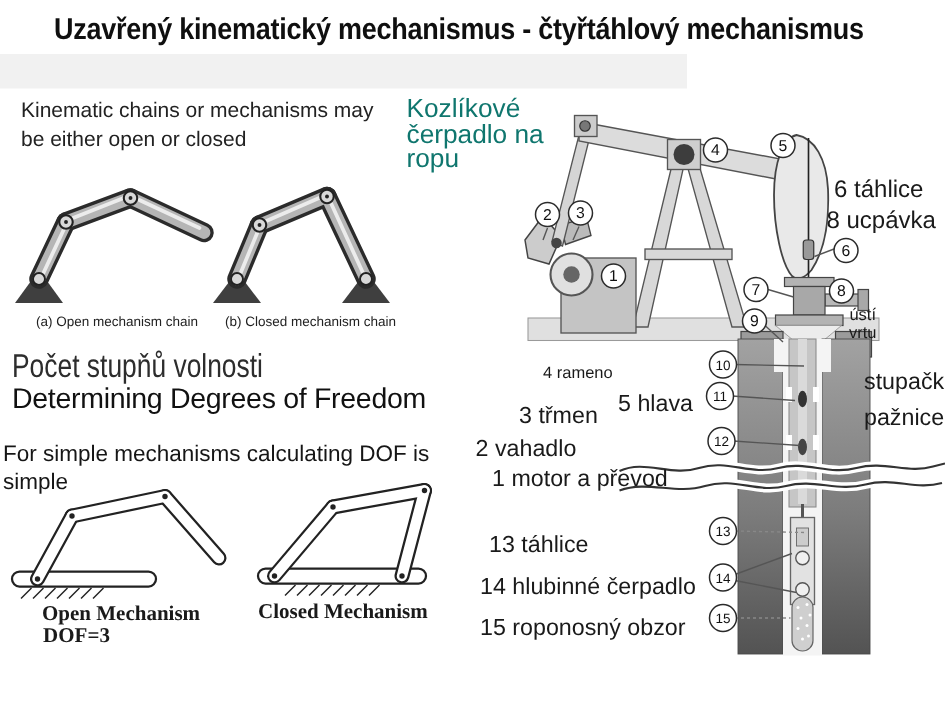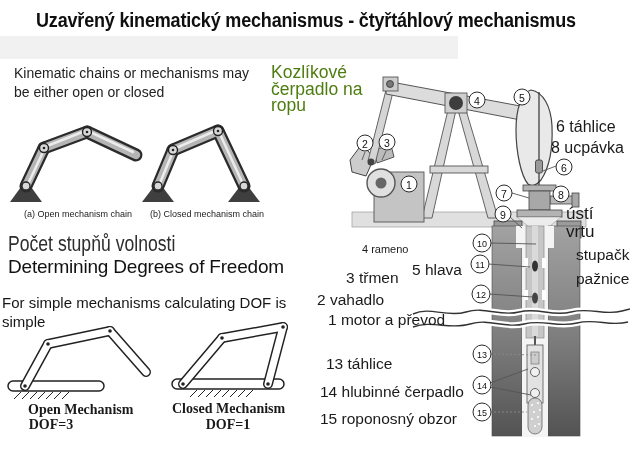--- a/index.html
+++ b/index.html
@@ -120,23 +120,22 @@
       </g>
       <circle cx="183" cy="384" r="1.8" fill="#222"></circle>
       <circle cx="222" cy="338" r="1.8" fill="#222"></circle>
       <circle cx="283" cy="327" r="1.8" fill="#222"></circle>
       <circle cx="268" cy="384" r="1.8" fill="#222"></circle>
     </g>
   </svg>
   <div class="t" style="left:0;top:402px;width:102px;text-align:center;font-family:'Liberation Serif',serif;font-weight:bold;font-size:14px;padding-left:28px;">Open Mechanism</div>
   <div class="t" style="left:0;top:417px;width:102px;text-align:center;font-family:'Liberation Serif',serif;font-weight:bold;font-size:14px;">DOF=3</div>
   <div class="t" style="left:172px;top:401px;width:112px;text-align:center;font-family:'Liberation Serif',serif;font-weight:bold;font-size:14px;">Closed Mechanism</div>
-  <div class="t" style="left:172px;top:417px;width:112px;text-align:center;font-family:'Liberation Serif',serif;font-weight:bold;font-size:14px;">DOF=1</div>
-
-  <div class="t wrap" style="left:271px;top:64px;width:96px;font-size:17.5px;line-height:0.95;color:#4d7c0f;">Kozlíkové čerpadlo na ropu</div>
+
+  <div class="t wrap" style="left:271px;top:64px;width:96px;font-size:17.5px;line-height:0.95;color:#0f766e;">Kozlíkové čerpadlo na ropu</div>
 
   <svg style="left:348px;top:68px;" width="282" height="380" viewBox="348 68 282 380">
     <defs>
       <linearGradient id="wallg" x1="0" y1="0" x2="0" y2="1">
         <stop offset="0" stop-color="#a2a2a2"></stop>
         <stop offset="0.55" stop-color="#7c7c7c"></stop>
         <stop offset="1" stop-color="#535353"></stop>
       </linearGradient>
     </defs>
 
@@ -250,21 +249,21 @@
   <div class="callout c1" style="left:503px;top:214px;">9</div>
   <div class="callout c2" style="left:482px;top:243px;">10</div>
   <div class="callout c2" style="left:480px;top:264px;">11</div>
   <div class="callout c2" style="left:481px;top:294px;">12</div>
   <div class="callout c2" style="left:482px;top:354px;">13</div>
   <div class="callout c2" style="left:482px;top:385px;">14</div>
   <div class="callout c2" style="left:482px;top:412px;">15</div>
 
   <div class="t" style="left:556px;top:118px;font-size:16px;">6 táhlice</div>
   <div class="t" style="left:551px;top:139px;font-size:16px;">8 ucpávka</div>
-  <div class="t" style="left:566px;top:205px;font-size:17px;line-height:1.05;white-space:pre-line;">ústí
+  <div class="t" style="left:566px;top:205px;font-size:11px;line-height:1.05;white-space:pre-line;text-align:center;">ústí
 vrtu</div>
   <div class="t" style="left:576px;top:246px;font-size:15.5px;">stupačka</div>
   <div class="t" style="left:576px;top:270px;font-size:15.5px;">pažnice</div>
   <div class="t" style="left:362px;top:243px;font-size:11px;">4 rameno</div>
   <div class="t" style="left:412px;top:261px;font-size:15.5px;">5 hlava</div>
   <div class="t" style="left:346px;top:269px;font-size:15.5px;">3 třmen</div>
   <div class="t" style="left:317px;top:291px;font-size:15.5px;">2 vahadlo</div>
   <div class="t" style="left:328px;top:311px;font-size:15.5px;">1 motor a převod</div>
   <div class="t" style="left:326px;top:355px;font-size:15.5px;">13 táhlice</div>
   <div class="t" style="left:320px;top:383px;font-size:15.5px;">14 hlubinné čerpadlo</div>

